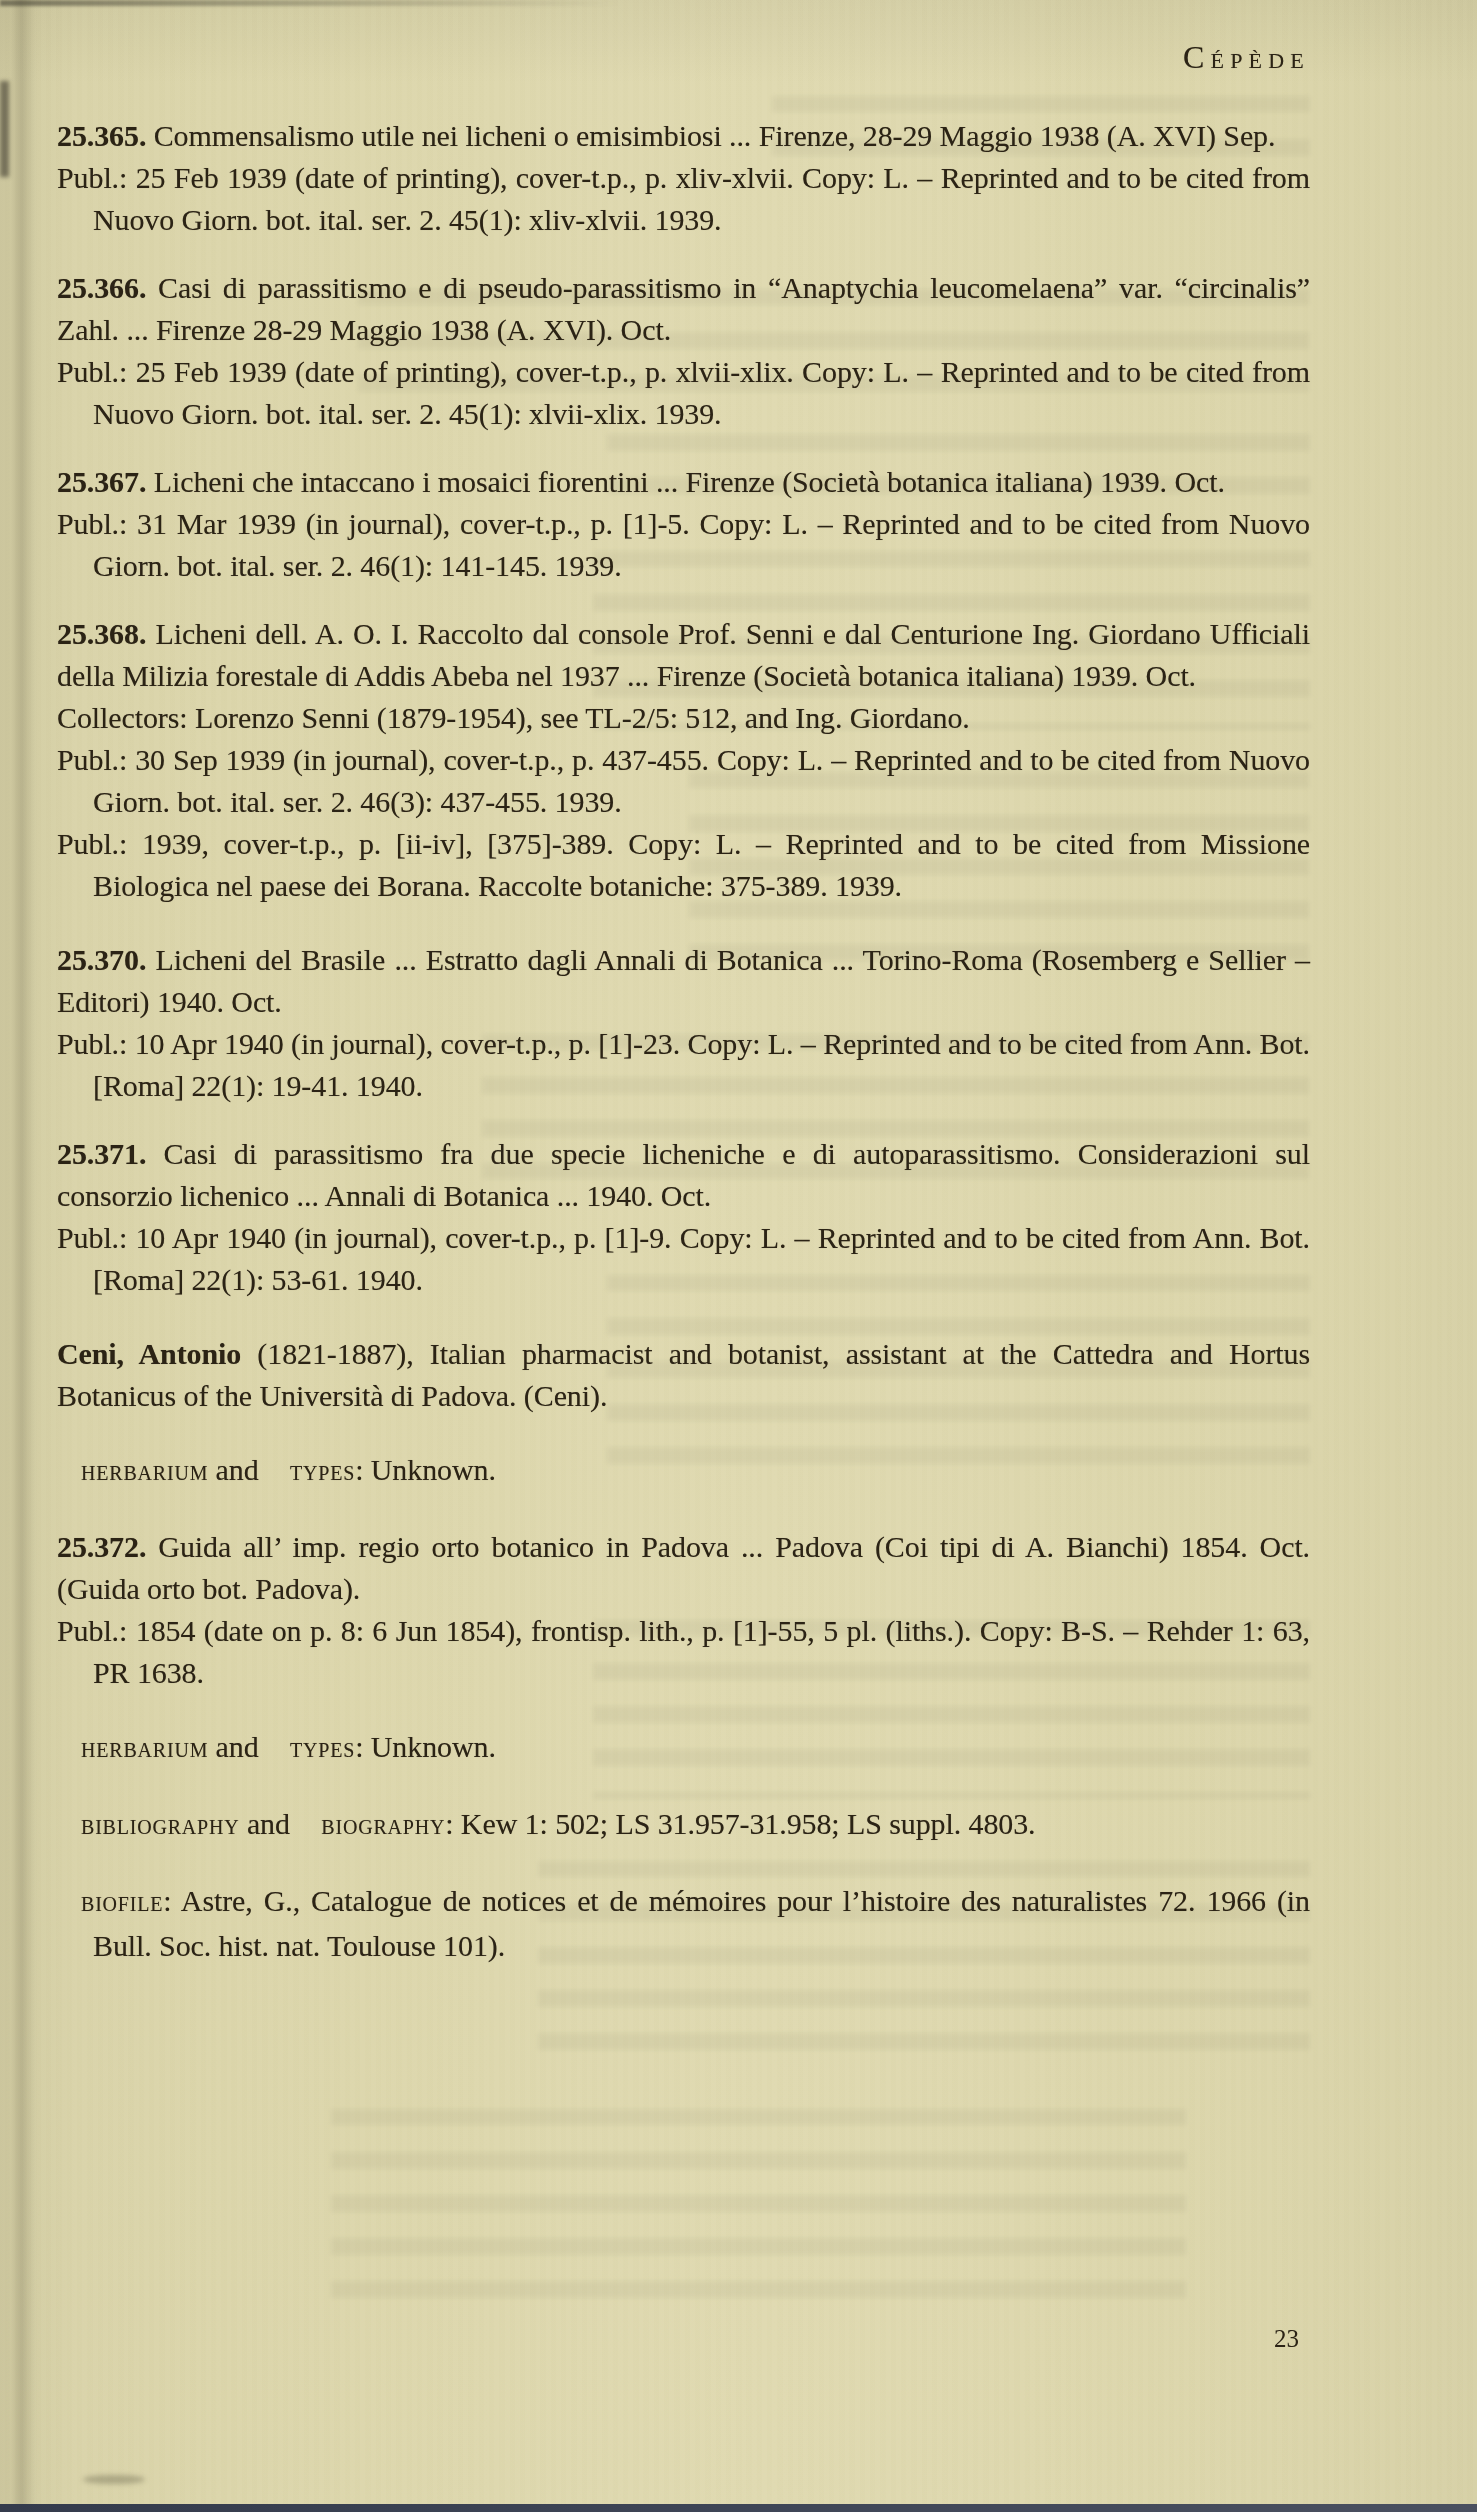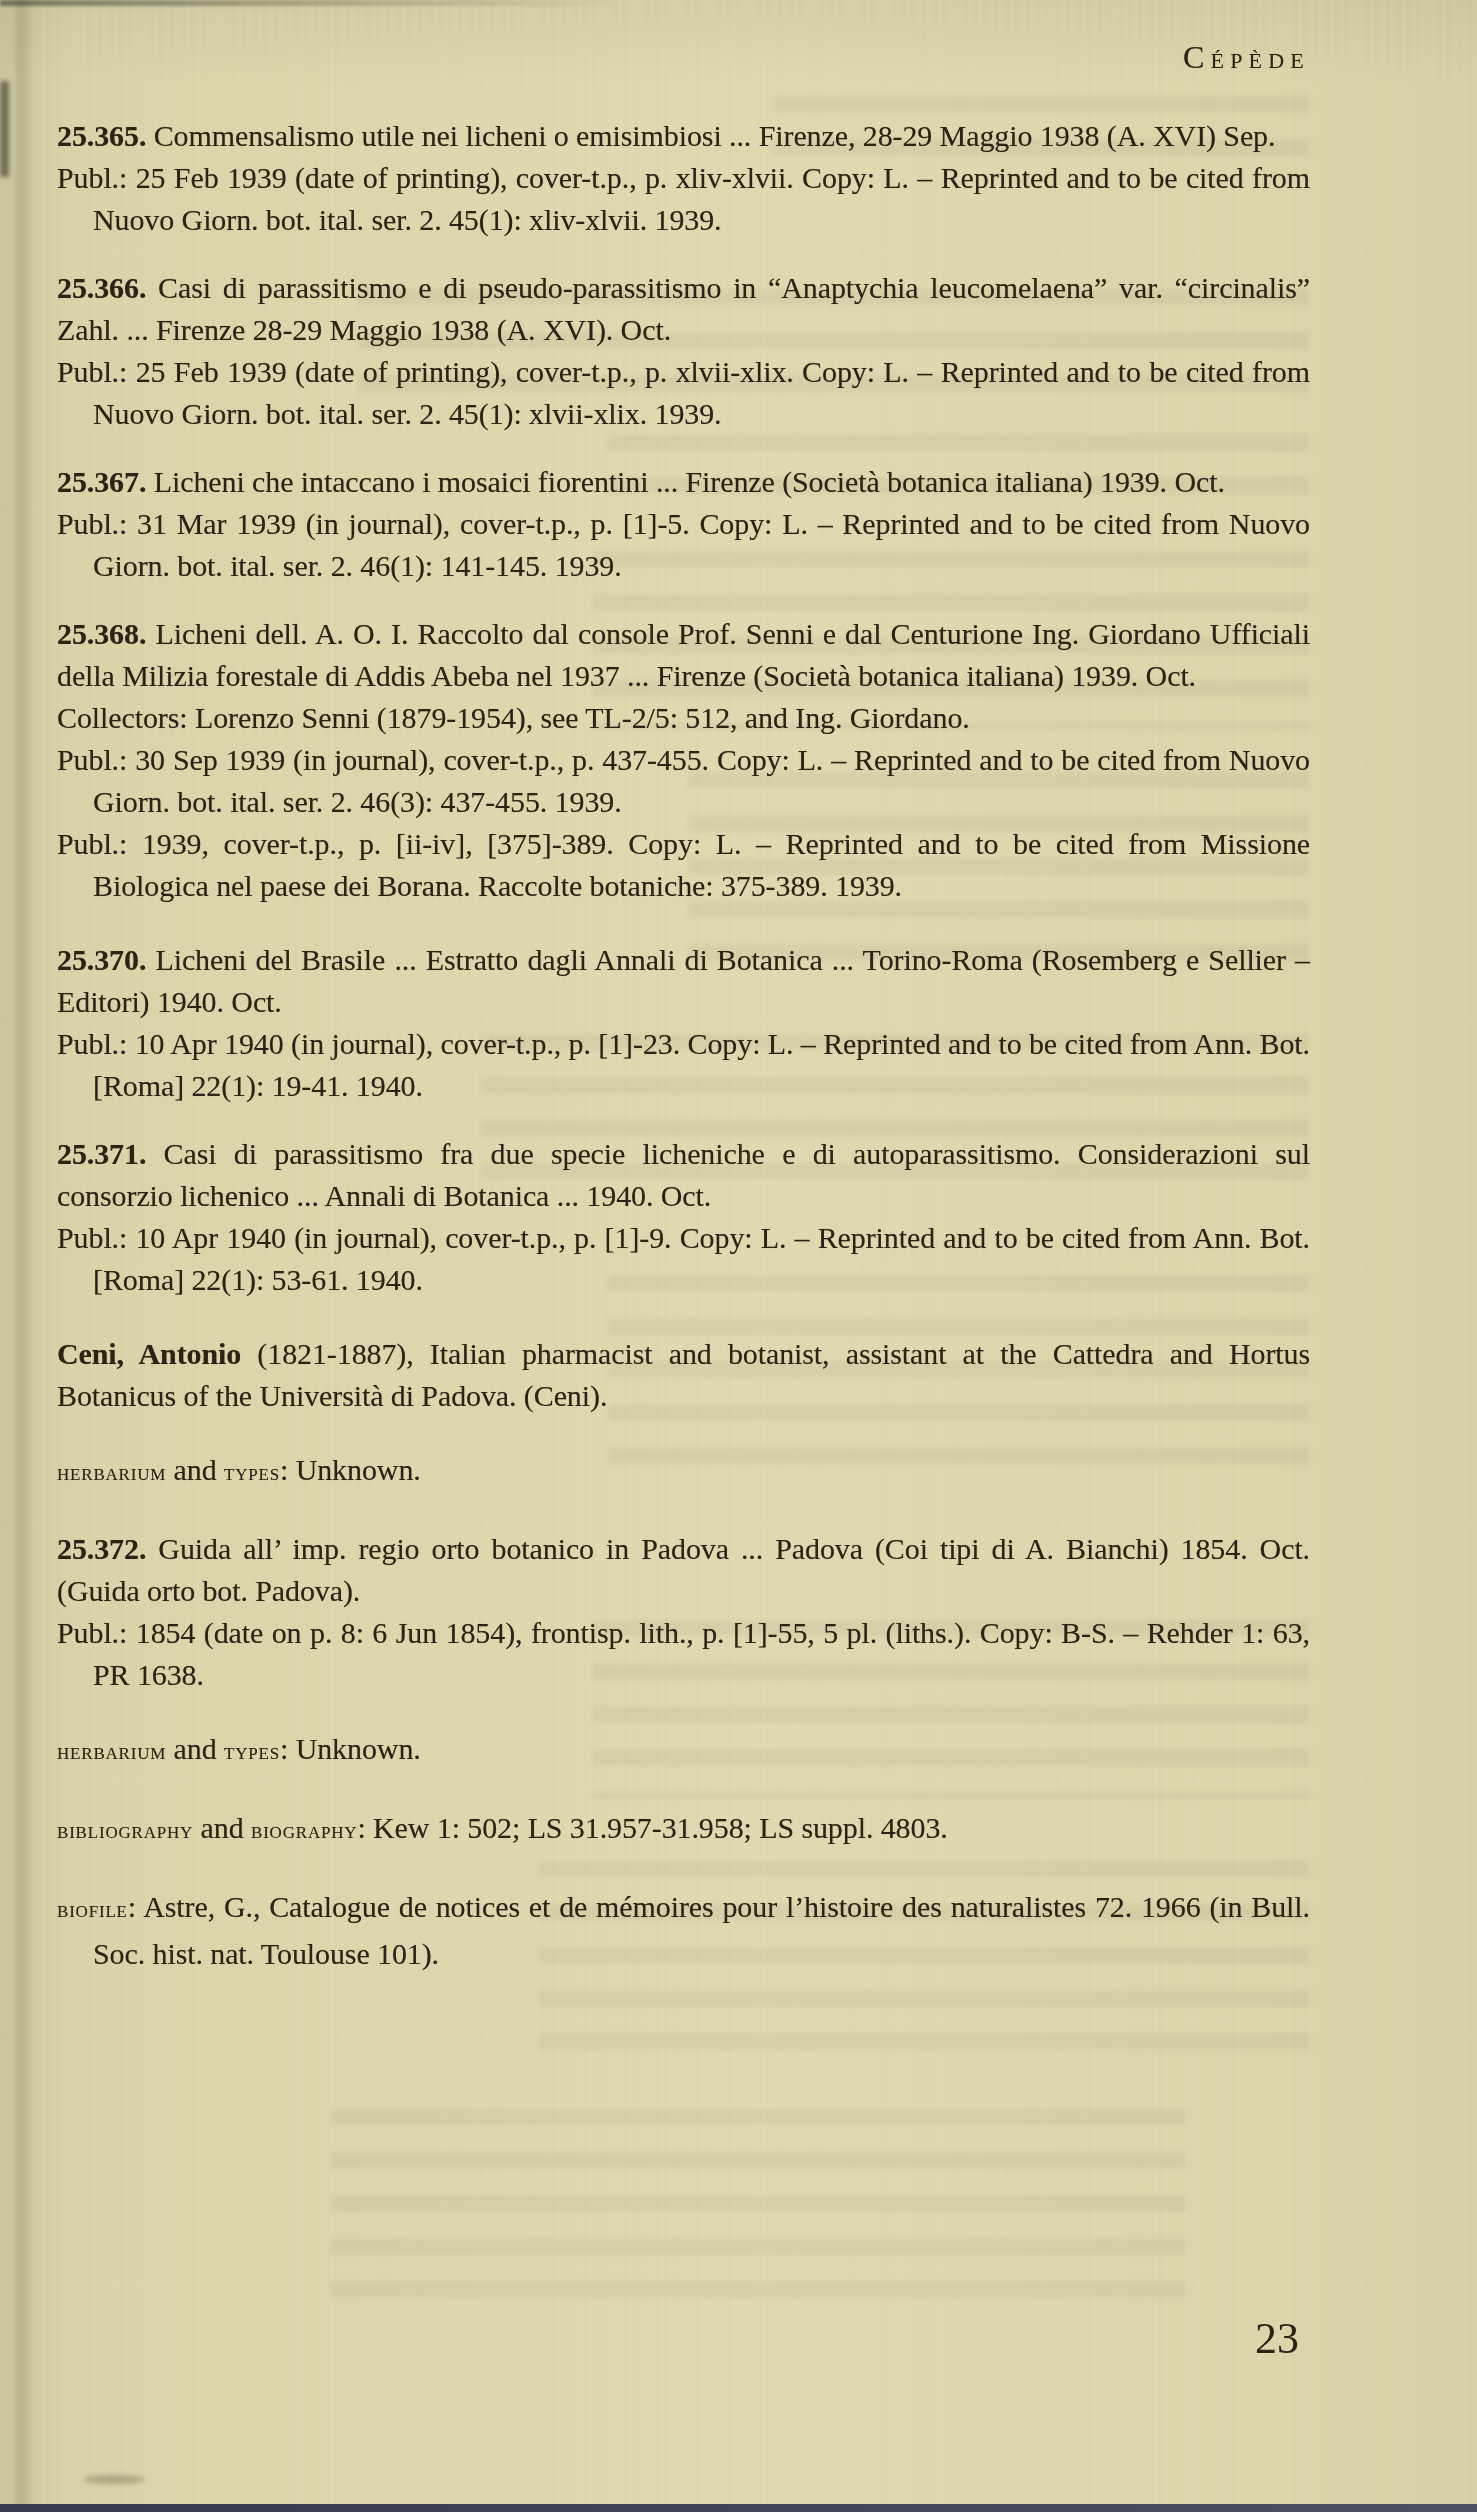--- a/index.html
+++ b/index.html
@@ -33,30 +33,30 @@
   p{
     font-size:30px;line-height:42px;letter-spacing:-0.1px;
     text-align:justify;color:var(--ink);
     text-shadow:0 0 0.7px rgba(43,35,21,.35);
   }
   .hang{padding-left:36px;text-indent:-36px;}
   .g1{margin-top:26px;}
   .g2{margin-top:32px;}
   .b{font-weight:bold;}
   .i{}
-  .caps{font-size:17px;letter-spacing:0.8px;}
+  .caps{font-size:20px;letter-spacing:0.8px;margin-left:24px;}
   .runninghead{
     text-align:right;line-height:41px;letter-spacing:1.4px;
     text-shadow:0 0 0.7px rgba(43,35,21,.35);
   }
   .h1{font-size:32px;letter-spacing:6.2px;}
   .h2{font-size:22px;letter-spacing:6.2px;}
   .page-num{
     position:absolute;top:2321px;left:57px;width:1253px;
-    text-align:right;font-size:44px;line-height:36px;color:var(--ink);
+    text-align:right;font-size:25px;line-height:36px;color:var(--ink);
     padding-right:11px;
   }
   
   .ghost{
     position:absolute;pointer-events:none;filter:blur(2.8px);opacity:.45;
     background:repeating-linear-gradient(180deg,
       rgba(122,119,92,.20) 0 16.5px, rgba(122,119,92,0) 16.5px 43px);
   }
   
   .left-crease{

